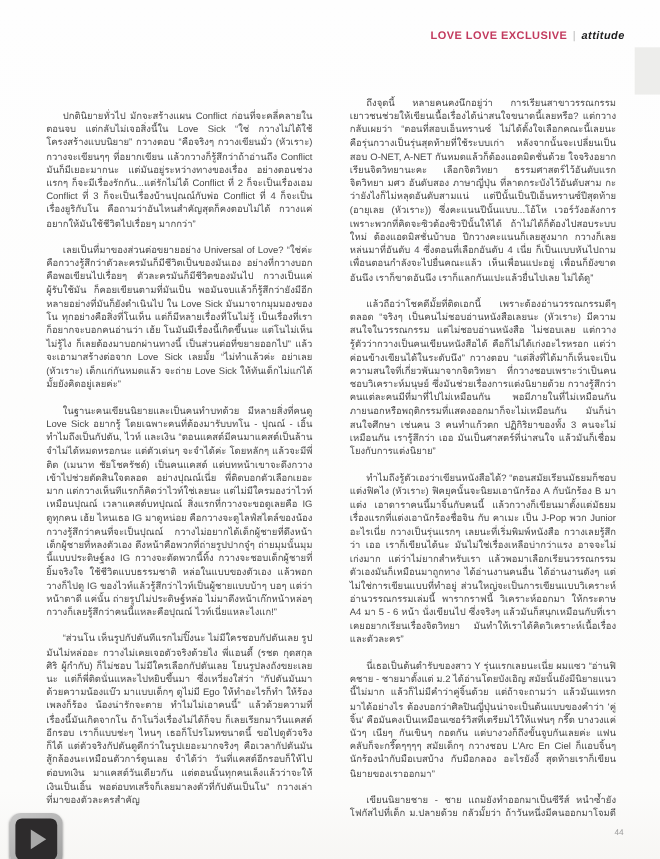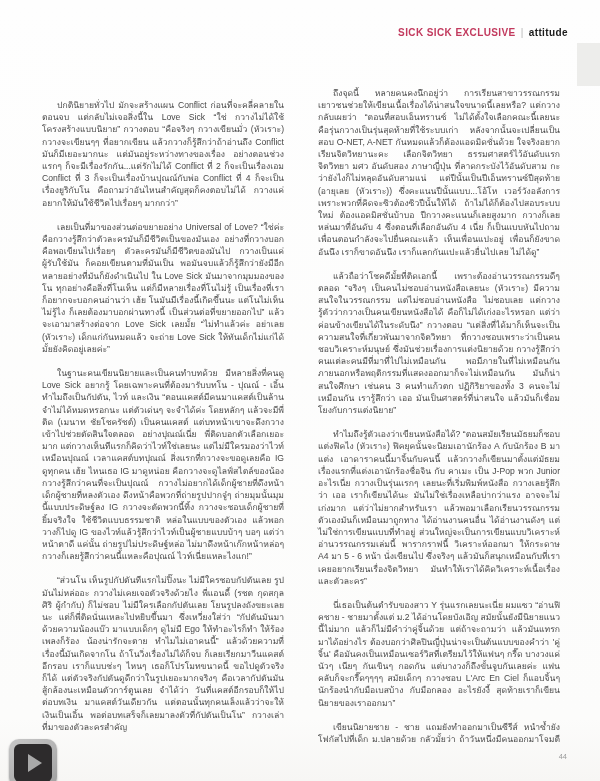--- a/index.html
+++ b/index.html
@@ -10,21 +10,21 @@
   }
   .page{position:absolute;inset:0;background:linear-gradient(180deg,#fefefe 0%,#fcfcfb 92%,#f7f6f4 100%);}
   
   .header{
     position:absolute;top:27px;right:32px;
     font-size:10px;font-weight:bold;letter-spacing:.4px;
     display:flex;align-items:center;gap:5px;
   }
   .header .left{color:#c23a5e;}
   .header .sep{color:#b9b9b9;font-weight:normal;}
-  .header .right{color:#1c1c1c;}
+  .header .right{color:#1c1c1c;font-style:italic;}
   .corner-tab{
     position:absolute;top:43px;right:0;width:23px;height:43px;
     background:#ededeb;
   }
   
   .article{
     position:absolute;left:30px;top:87px;width:542px;height:668px;
     column-count:2;column-gap:10px;column-fill:auto;
     font-size:8.6px;line-height:12.2px;color:#474747;
     text-align:justify;overflow:hidden;
@@ -54,21 +54,21 @@
     position:absolute;right:33px;top:752px;
     font-size:7.5px;color:#9b9b9b;
   }
 </style>
 </head>
 <body>
 
 <div class="page">
 
   <div class="header">
-    <span class="left">SICK SICK EXCLUSIVE</span>
+    <span class="left">LOVE LOVE EXCLUSIVE</span>
     <span class="sep">|</span>
     <span class="right">attitude</span>
   </div>
 
   <div class="corner-tab"></div>
 
   <div class="article">
       <p>ปกตินิยายทั่วไป มักจะสร้างแผน Conflict ก่อนที่จะคลี่คลายในตอนจบ แต่กลับไม่เจอสิ่งนี้ใน Love Sick “ใช่ กวางไม่ได้ใช้โครงสร้างแบบนิยาย” กวางตอบ “คือจริงๆ กวางเขียนมั่ว (หัวเราะ) กวางจะเขียนๆๆ ที่อยากเขียน แล้วกวางก็รู้สึกว่าถ้าอ่านถึง Conflict มันก็มีเยอะมากนะ แต่มันอยู่ระหว่างทางของเรื่อง อย่างตอนช่วงแรกๆ ก็จะมีเรื่องรักกัน...แต่รักไม่ได้ Conflict ที่ 2 ก็จะเป็นเรื่องเอม Conflict ที่ 3 ก็จะเป็นเรื่องบ้านปุณณ์กับพ่อ Conflict ที่ 4 ก็จะเป็นเรื่องยูริกับโน คือถามว่าอันไหนสำคัญสุดก็คงตอบไม่ได้ กวางแค่อยากให้มันใช้ชีวิตไปเรื่อยๆ มากกว่า”</p>
       <p>เลยเป็นที่มาของส่วนต่อขยายอย่าง Universal of Love? “ใช่ค่ะ คือกวางรู้สึกว่าตัวละครมันก็มีชีวิตเป็นของมันเอง อย่างที่กวางบอกคือพอเขียนไปเรื่อยๆ ตัวละครมันก็มีชีวิตของมันไป กวางเป็นแค่ผู้รับใช้มัน ก็คอยเขียนตามที่มันเป็น พอมันจบแล้วก็รู้สึกว่ายังมีอีกหลายอย่างที่มันก็ยังดำเนินไป ใน Love Sick มันมาจากมุมมองของโน ทุกอย่างคือสิ่งที่โนเห็น แต่ก็มีหลายเรื่องที่โนไม่รู้ เป็นเรื่องที่เราก็อยากจะบอกคนอ่านว่า เฮ้ย โนมันมีเรื่องนี้เกิดขึ้นนะ แต่โนไม่เห็นไม่รู้ไง ก็เลยต้องมาบอกผ่านทางนี้ เป็นส่วนต่อที่ขยายออกไป” แล้วจะเอามาสร้างต่อจาก Love Sick เลยมั้ย “ไม่ทำแล้วค่ะ อย่าเลย (หัวเราะ) เด็กแก่กันหมดแล้ว จะถ่าย Love Sick ให้ทันเด็กไม่แก่ได้มั้ยยังคิดอยู่เลยค่ะ”</p>
       <p>ในฐานะคนเขียนนิยายและเป็นคนทำบทด้วย มีหลายสิ่งที่คนดู Love Sick อยากรู้ โดยเฉพาะคนที่ต้องมารับบทโน - ปุณณ์ - เอิ้น ทำไมถึงเป็นกัปตัน, ไวท์ และเงิน “ตอนแคสต์มีคนมาแคสต์เป็นล้าน จำไม่ได้หมดหรอกนะ แต่ตัวเด่นๆ จะจำได้ค่ะ โดยหลักๆ แล้วจะมีพี่ติด (เมนาท ชัยโชครัชต์) เป็นคนแคสต์ แต่บทหน้าเขาจะดึงกวางเข้าไปช่วยตัดสินใจตลอด อย่างปุณณ์เนี่ย พี่ติดบอกตัวเลือกเยอะมาก แต่กวางเห็นทีแรกก็คิดว่าไวท์ใช่เลยนะ แต่ไม่มีใครมองว่าไวท์เหมือนปุณณ์ เวลาแคสต์บทปุณณ์ สิ่งแรกที่กวางจะขอดูเลยคือ IG ดูทุกคน เฮ้ย ไหนเธอ IG มาดูหน่อย คือกวางจะดูไลฟ์สไตล์ของน้อง กวางรู้สึกว่าคนที่จะเป็นปุณณ์ กวางไม่อยากได้เด็กผู้ชายที่ดึงหน้า เด็กผู้ชายที่หลงตัวเอง ดึงหน้าคือพวกที่ถ่ายรูปปากจู๋ๆ ถ่ายมุมนั้นมุมนี้แบบประดิษฐ์ลง IG กวางจะตัดพวกนี้ทิ้ง กวางจะชอบเด็กผู้ชายที่ยิ้มจริงใจ ใช้ชีวิตแบบธรรมชาติ หล่อในแบบของตัวเอง แล้วพอกวางก็ไปดู IG ของไวท์แล้วรู้สึกว่าไวท์เป็นผู้ชายแบบบ้าๆ บอๆ แต่ว่าหน้าตาดี แค่นั้น ถ่ายรูปไม่ประดิษฐ์หล่อ ไม่มาดึงหน้าเก๊กหน้าหล่อๆ กวางก็เลยรู้สึกว่าคนนี้แหละคือปุณณ์ ไวท์เนี่ยแหละไงแก!”</p>

